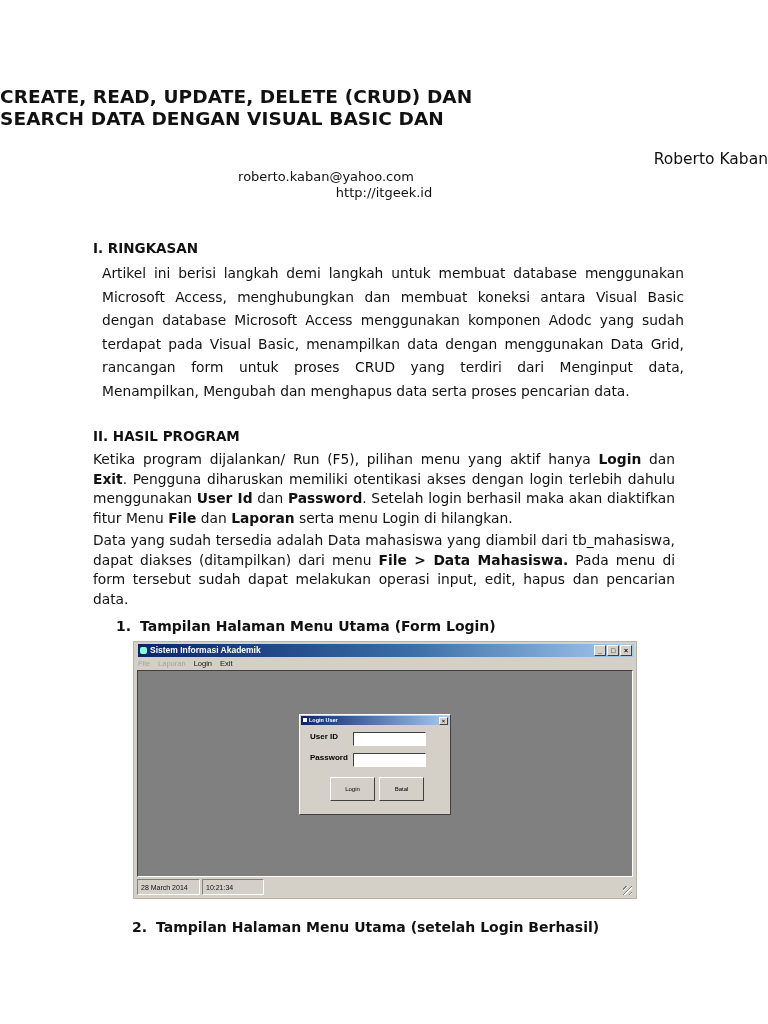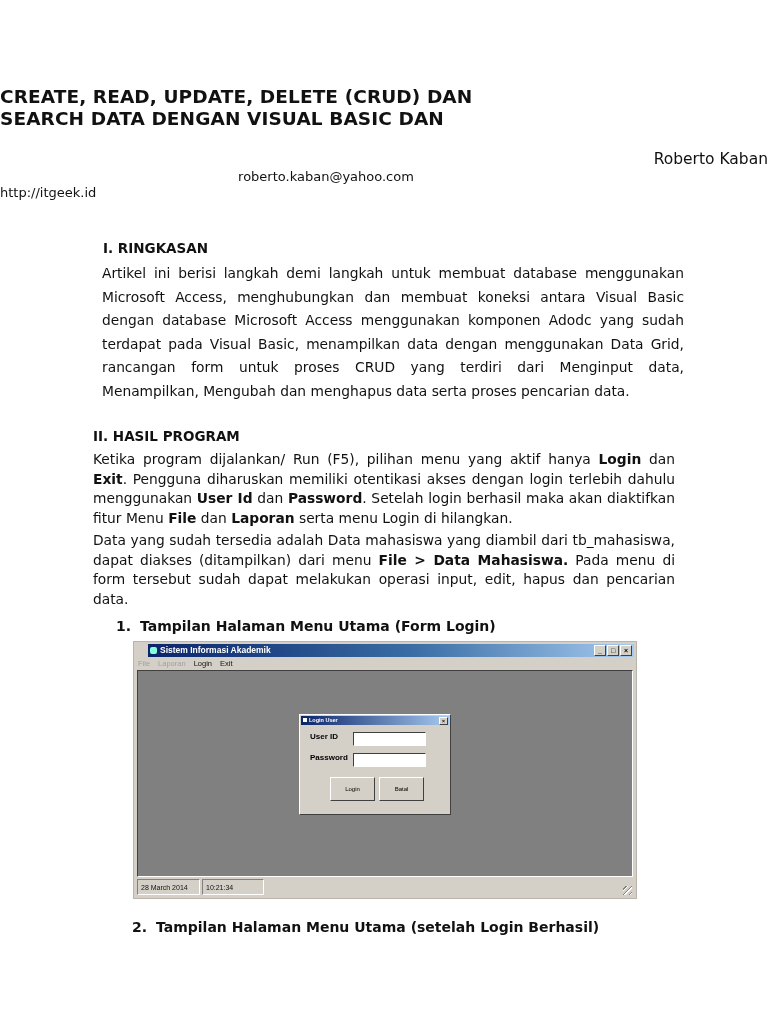--- a/index.html
+++ b/index.html
@@ -4,38 +4,38 @@
 <style>
   html, body { margin: 0; padding: 0; background: #ffffff; }
   body { width: 768px; height: 1024px; position: relative; overflow: hidden;
          font-family: "DejaVu Sans", sans-serif; color: #111; }
   .page { position: absolute; left: 0; top: 0; width: 768px; height: 1024px; }
 
   .title { position: absolute; left: 0; width: 768px; top: 86px; 
            font-weight: bold; font-size: 18.5px; line-height: 22px; letter-spacing: 0.1px; }
   .author { position: absolute; left: 0; width: 768px; top: 150px; text-align: right; font-size: 15.5px; }
   .email  { position: absolute; left: 0; width: 652px; top: 169px; text-align: center; font-size: 13px; }
-  .url    { position: absolute; left: 0; width: 768px; top: 185px; font-size: 13px; }
+  .url    { position: absolute; left: 0; width: 768px; top: 185px; text-align: center; font-size: 13px; }
 
   .heading { position: absolute; left: 93px; font-weight: bold; font-size: 13.5px; }
   .para { position: absolute; left: 93px; width: 582px; font-size: 13.8px; text-align: justify; }
   .para1 { top: 262px; line-height: 23.5px; margin-left: 9px; }
   .para2 { top: 450px; line-height: 19.5px; }
   .para3 { top: 531px; line-height: 19.5px; }
   .para span.b { font-weight: bold; }
   .para span.i { }
 
   .list-item { position: absolute; left: 116px; font-weight: bold; font-size: 14px; }
   .list-item .num { display: inline-block; width: 24px; }
 
   
   .win { position: absolute; left: 133px; top: 641px; width: 504px; height: 258px;
          background: #d4d0c8; border: 1px solid #b8b4ac; box-sizing: border-box;
          font-family: "Liberation Sans", sans-serif; }
-  .titlebar { position: absolute; left: 14px; top: 2px; right: 2px; height: 13px;
+  .titlebar { position: absolute; left: 4px; top: 2px; right: 2px; height: 13px;
               background: linear-gradient(90deg, #0a246a 0%, #3a6ea5 55%, #a6caf0 100%);
               color: #fff; font-size: 8.5px; font-weight: bold; line-height: 13px; padding-left: 12px; box-sizing: border-box; }
   .titlebar .app-icon { position: absolute; left: 2px; top: 3px; width: 7px; height: 7px; background: #8fd; border-radius: 2px; }
   .winbtns { position: absolute; right: 2px; top: 1px; display: flex; gap: 1px; }
   .winbtn { width: 10px; height: 9px; background: #d4d0c8; border: 1px solid; border-color: #fff #404040 #404040 #fff;
             font-size: 7px; line-height: 9px; text-align: center; color: #000; box-sizing: content-box; }
   .menubar { position: absolute; left: 4px; top: 16px; height: 11px; font-size: 7.5px; line-height: 11px; display: flex; gap: 8px; }
   .menubar .disabled { color: #a0a0a0; }
   .client { position: absolute; left: 3px; top: 28px; right: 3px; height: 207px; background: #808080;
             border: 1px solid; border-color: #404040 #fff #fff #404040; box-sizing: border-box; }
@@ -73,21 +73,21 @@
 <div class="page">
 
   <div class="title">
     <div>CREATE, READ, UPDATE, DELETE (CRUD) DAN</div>
     <div>SEARCH DATA DENGAN VISUAL BASIC DAN</div>
   </div>
   <div class="author">Roberto Kaban</div>
   <div class="email">roberto.kaban@yahoo.com</div>
   <div class="url">http://itgeek.id</div>
 
-  <div class="heading" style="top:240px;margin-left:10px;">I. RINGKASAN</div>
+  <div class="heading" style="top:240px;">I. RINGKASAN</div>
   <div class="para para1">Artikel ini berisi langkah demi langkah untuk membuat database menggunakan Microsoft Access, menghubungkan dan membuat koneksi antara Visual Basic dengan database Microsoft Access menggunakan komponen Adodc yang sudah terdapat pada Visual Basic, menampilkan data dengan menggunakan Data Grid, rancangan form untuk proses CRUD yang terdiri dari Menginput data, Menampilkan, Mengubah dan menghapus data serta proses pencarian data.</div>
 
   <div class="heading" style="top:428px;">II. HASIL PROGRAM</div>
   <div class="para para2"><span>Ketika program dijalankan/ Run (F5), pilihan menu yang aktif hanya </span><span class="b">Login</span><span> dan </span><span class="b">Exit</span><span>. Pengguna diharuskan memiliki otentikasi akses dengan login terlebih dahulu menggunakan </span><span class="b">User Id</span><span> dan </span><span class="b">Password</span><span>. Setelah login berhasil maka akan diaktifkan fitur Menu </span><span class="b">File</span><span> dan </span><span class="b">Laporan</span><span> serta menu Login di hilangkan.</span></div>
 
   <div class="para para3"><span>Data yang sudah tersedia adalah Data mahasiswa yang diambil dari </span><span class="i">tb_mahasiswa</span><span>, dapat diakses (ditampilkan) dari menu </span><span class="b">File &gt; Data Mahasiswa.</span><span> Pada menu di form tersebut sudah dapat melakukan operasi input, edit, hapus dan pencarian data.</span></div>
 
   <div class="list-item" style="top:618px;">
     <span class="num">1.</span><span>Tampilan Halaman Menu Utama (Form Login)</span>
   </div>

